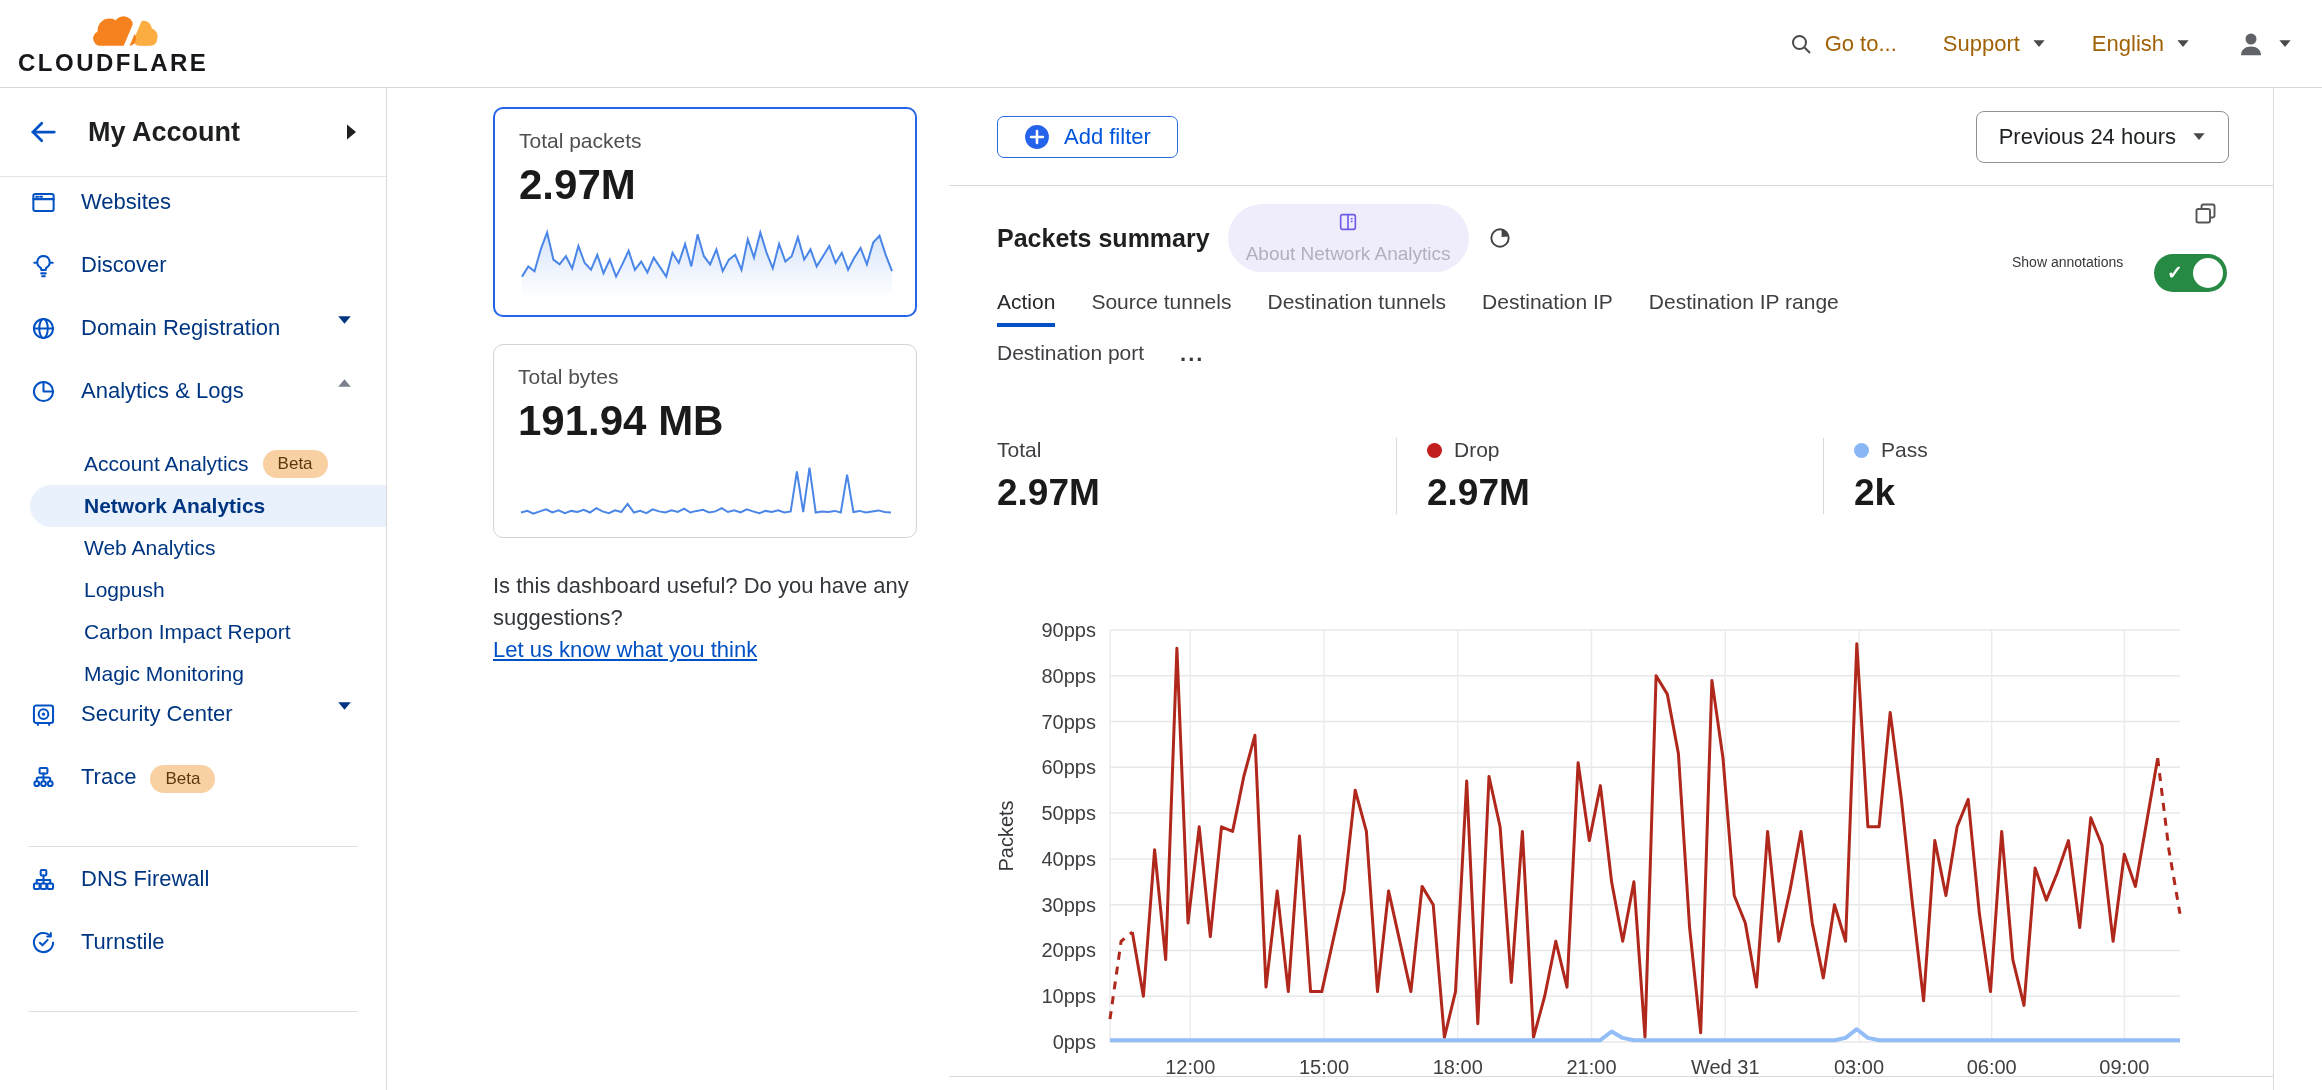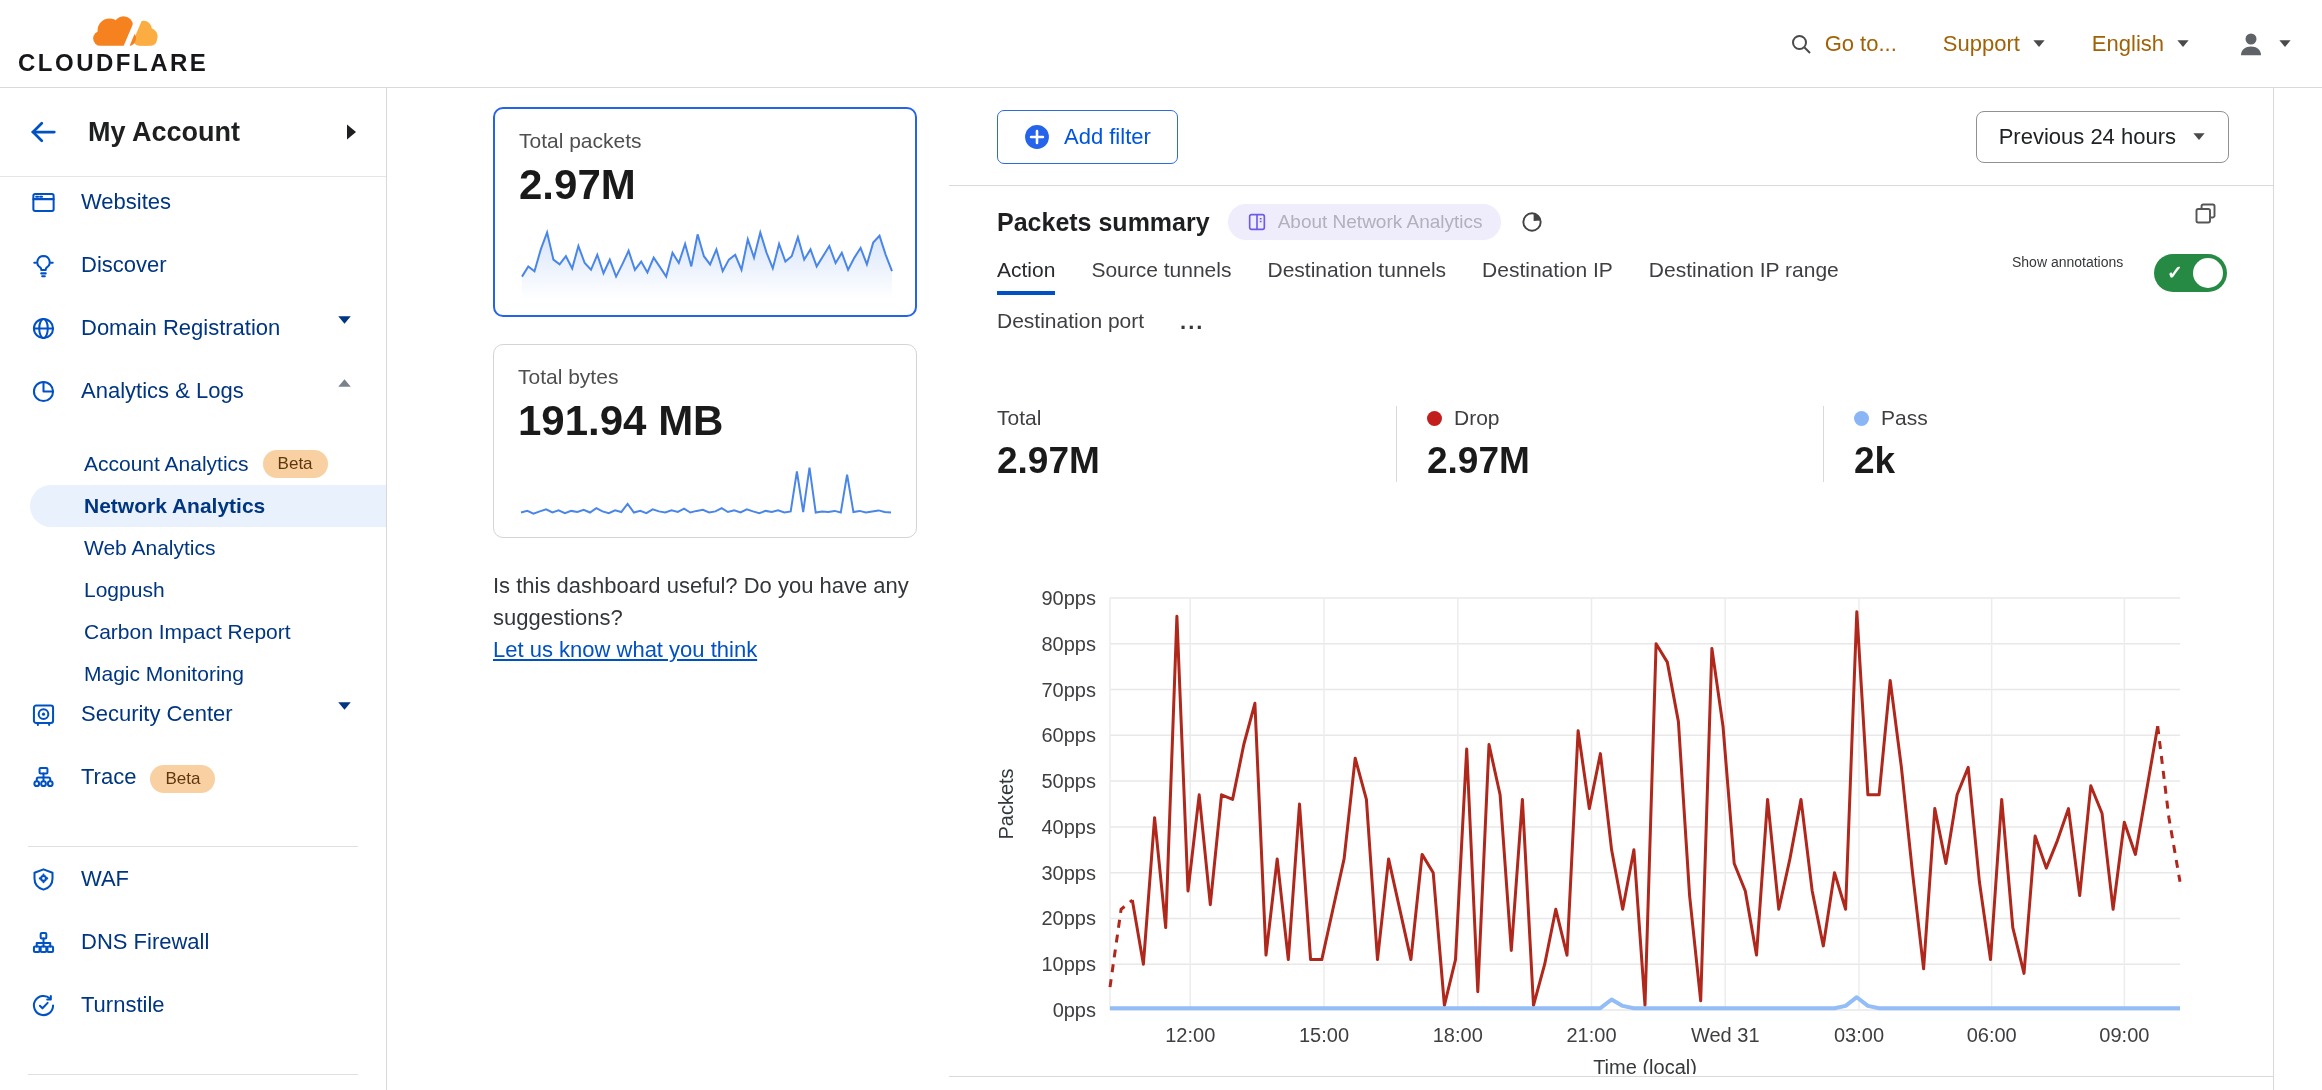--- a/index.html
+++ b/index.html
@@ -47,32 +47,32 @@
   .card + .card { margin-top:27px; }
   .card-label { font-size:21px; color:#4f4f4f; }
   .card-value { font-size:42px; font-weight:700; color:#1a1a1a; margin-top:8px; }
   .card-spark { margin-top:12px; display:block; }
   .feedback { margin-top:32px; font-size:22px; color:#33373b; line-height:1.45; width:430px; }
   .feedback a { color:#0051c3; text-decoration:underline; cursor:pointer; }
 
   
   .filter-row { height:97px; display:flex; align-items:center; justify-content:space-between;
                 padding:0 44px 0 48px; }
-  .btn-addfilter { display:flex; align-items:center; gap:14px; height:54px; padding:0 26px;
+  .btn-addfilter { display:flex; align-items:center; gap:14px; height:42px; padding:0 26px;
                    border:1px solid #2f6be0; border-radius:7px; background:#fff; color:#0055dc;
                    font-size:22px; cursor:pointer; font-family:inherit; }
   .btn-timerange { display:flex; align-items:center; gap:16px; height:52px; padding:0 22px;
                    border:1px solid #8f9192; border-radius:8px; background:#fff; color:#202325;
                    font-size:22px; cursor:pointer; font-family:inherit; }
   .hr { border-top:1px solid #d9d9d9; }
   .packets-panel { position:relative; height:891px; padding:18px 48px 4px; border-bottom:1px solid #d9d9d9; }
   .panel-head { display:flex; align-items:center; gap:18px; }
   .panel-title { font-size:25px; font-weight:700; color:#1d1f20; }
   .about-badge { display:flex; align-items:center; gap:10px; background:#efecfb; border-radius:999px;
-                 padding:7px 18px; cursor:pointer; }
+                 padding:7px 18px; cursor:pointer;flex-direction:column; }
   .about-badge span { font-size:19px; color:#b3b0bd; }
   .copy-btn { position:absolute; right:54px; top:14px; cursor:pointer; }
   .tabs { margin-top:18px; width:900px; display:flex; flex-wrap:wrap; column-gap:36px; row-gap:14px; }
   .tab { font-size:21px; color:#3f3f43; padding-bottom:9px; border-bottom:4px solid transparent; cursor:pointer; }
   .tab.active { border-bottom-color:#0051c3; color:#26282b; }
   .tab-more { font-size:22px; font-weight:700; color:#33363a; letter-spacing:2px; padding-bottom:9px; cursor:pointer; }
   .annotations { position:absolute; right:46px; top:66px; display:flex; gap:24px; }
   .annotations .alabel { width:118px; font-size:14px; color:#35383b; line-height:1.5; }
   .toggle { width:73px; height:38px; background:#278a44; border-radius:999px; position:relative; cursor:pointer; flex:none; margin-top:2px; }
   .toggle .knob { position:absolute; right:4px; top:4px; width:30px; height:30px; border-radius:50%; background:#fff; }
@@ -227,28 +227,20 @@
     <svg class="ic" viewBox="0 0 24 24" fill="none" stroke="currentColor" stroke-width="1.8" stroke-linecap="round" stroke-linejoin="round">
             <rect x="8.5" y="3.5" width="7" height="5" rx="1"></rect>
             <path d="M12 8.5v2.5M6 14.8v-1.3a1.5 1.5 0 0 1 1.5-1.5h9a1.5 1.5 0 0 1 1.5 1.5v1.3M12 12v2.8"></path>
             <circle cx="6" cy="17.5" r="2.1"></circle>
             <circle cx="12" cy="17.5" r="2.1"></circle>
             <circle cx="18" cy="17.5" r="2.1"></circle>
           </svg>
     <span class="lbl">Trace<span class="beta">Beta</span></span>
     </div>
         <div class="nav-divider"></div>
-        <div class="nav-item">
-    <svg class="ic" viewBox="0 0 24 24" fill="none" stroke="currentColor" stroke-width="1.8" stroke-linecap="round" stroke-linejoin="round">
-            <path d="M12 3l8 3v5c0 5-3.5 8.6-8 10-4.5-1.4-8-5-8-10V6z"></path>
-            <circle cx="12" cy="11" r="2.1"></circle>
-            <path d="M12 7.6v1.2M12 13.2v1.2M8.7 11h1.2M14.1 11h1.2"></path>
-          </svg>
-    <span class="lbl">WAF</span>
-    </div>
         <div class="nav-item">
     <svg class="ic" viewBox="0 0 24 24" fill="none" stroke="currentColor" stroke-width="1.8" stroke-linecap="round" stroke-linejoin="round">
             <rect x="9.5" y="3.5" width="5" height="5" rx="1"></rect>
             <rect x="3.5" y="15.5" width="5" height="5" rx="1"></rect>
             <rect x="9.5" y="15.5" width="5" height="5" rx="1"></rect>
             <rect x="15.5" y="15.5" width="5" height="5" rx="1"></rect>
             <path d="M12 8.5v4M6 15.5v-3h12v3M12 12.5v3"></path>
           </svg>
     <span class="lbl">DNS Firewall</span>
     </div>

